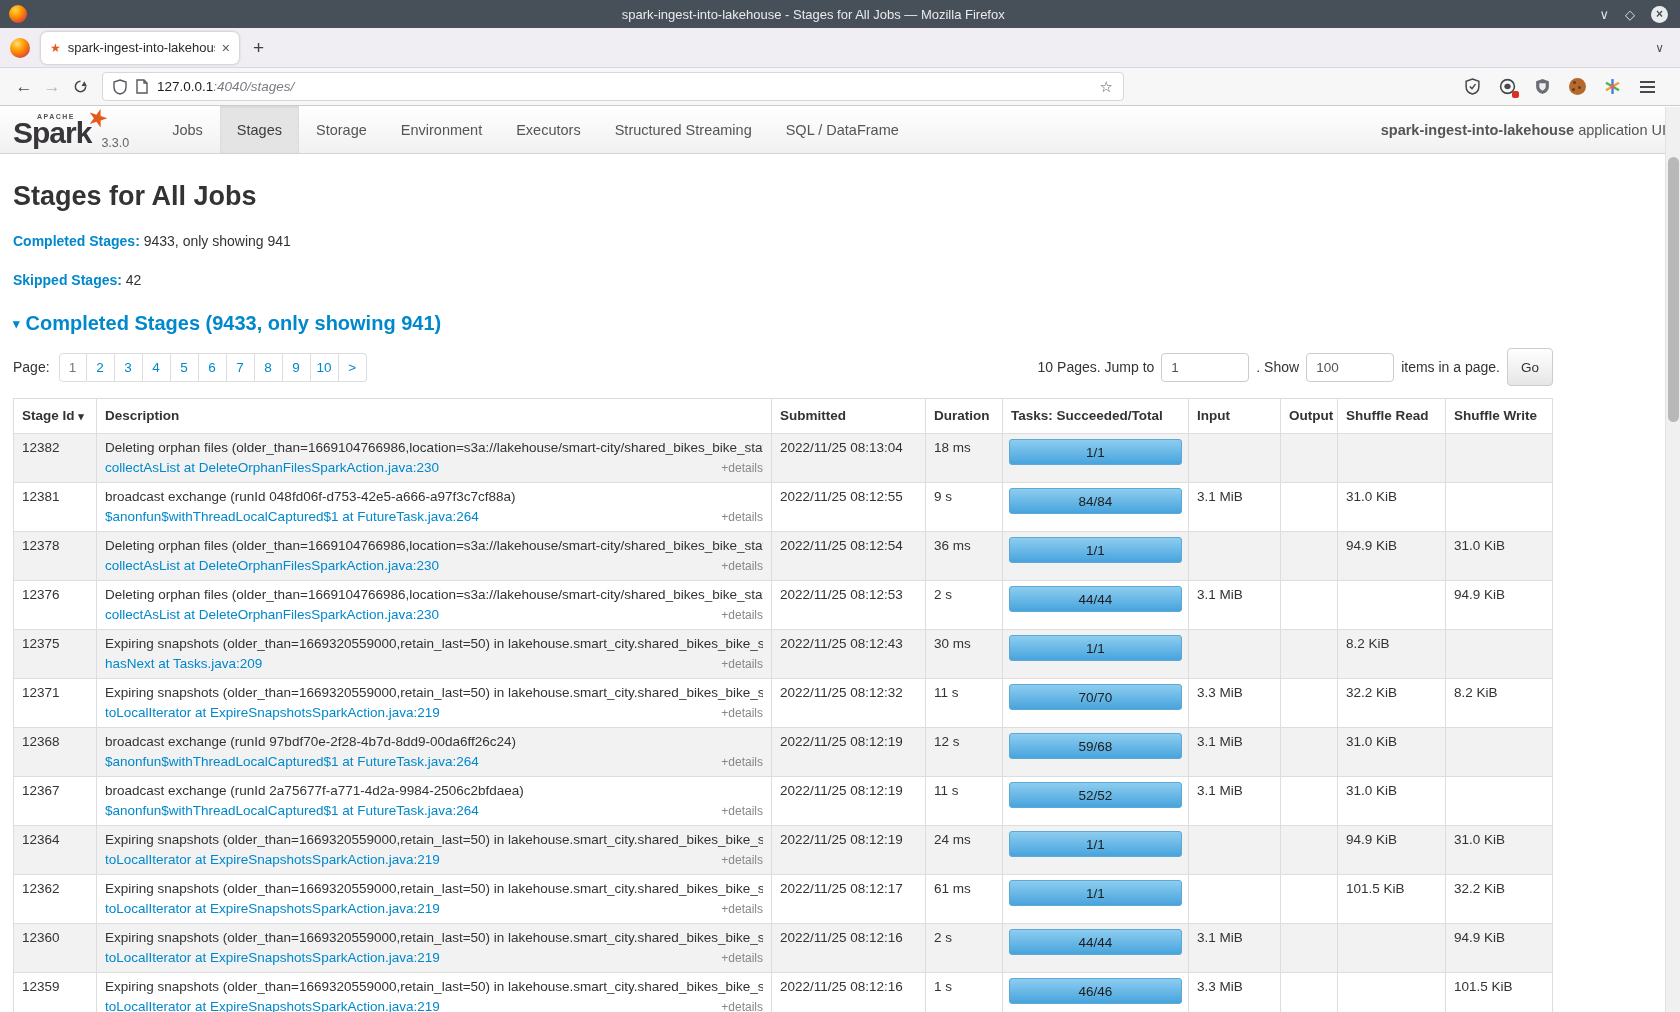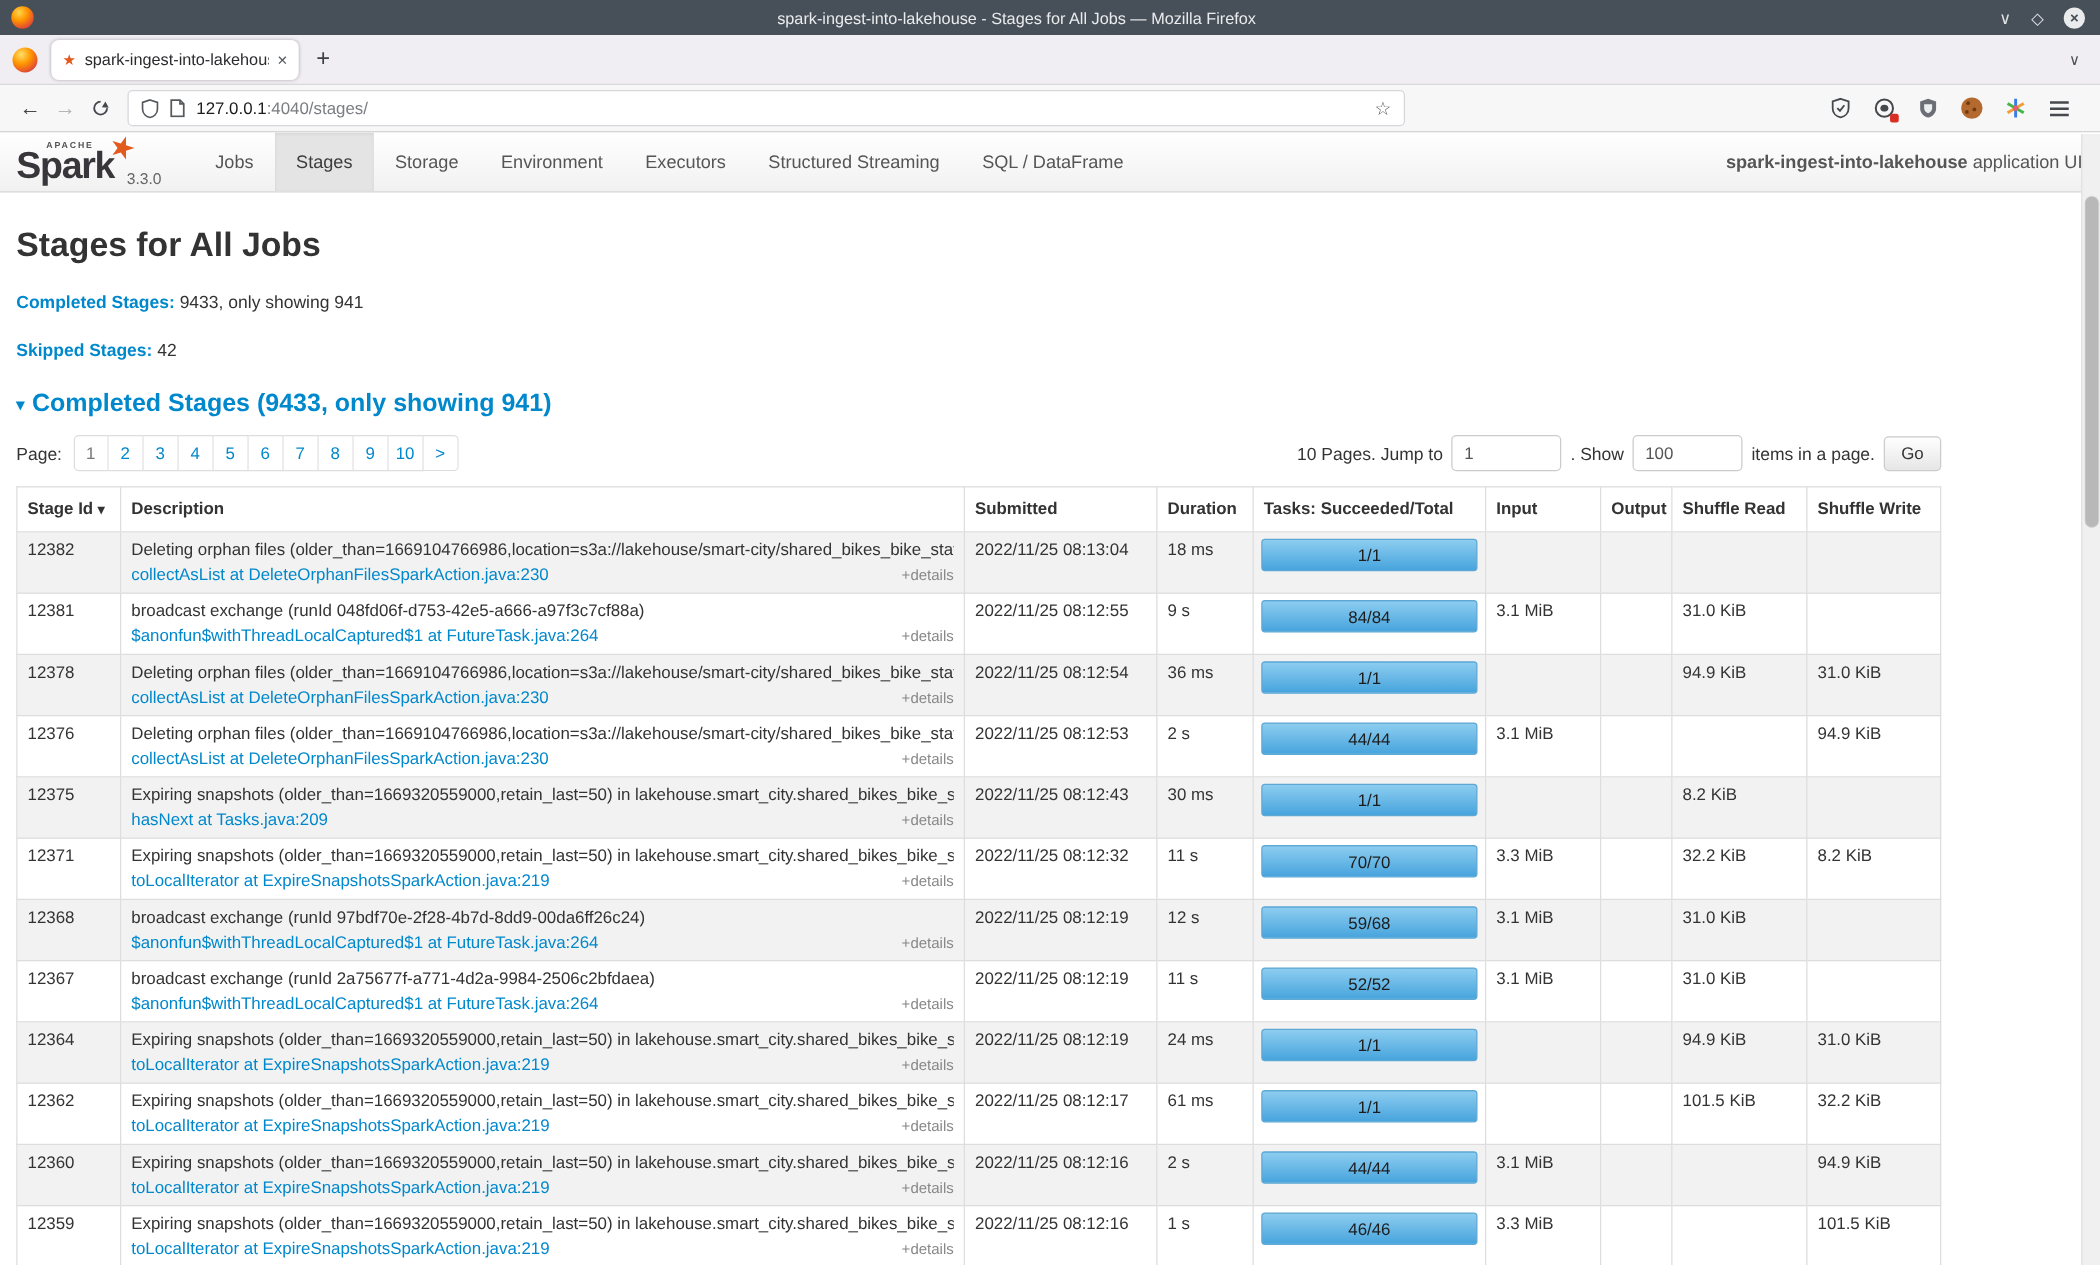--- a/index.html
+++ b/index.html
@@ -28,21 +28,21 @@
   .tabbar-caret { margin-left:auto; margin-right:16px; color:#4c4f54; font-size:12px; }
 
   .toolbar { height:38px; background:#f7f7f8; border-bottom:1px solid #ccc; display:flex; align-items:center; padding:0 10px; }
   .nav-btn { width:28px; height:28px; display:flex; align-items:center; justify-content:center;
     font-size:17px; color:#45484c; }
   .nav-btn.disabled { color:#b3b6ba; }
   .urlbar { width:1022px; height:29px; background:#fff; border:1px solid #d7d7db; border-radius:4px;
     margin-left:8px; display:flex; align-items:center; padding:0 10px; gap:9px; }
   .url-text { flex:1; font-size:13.5px; }
   .url-host { color:#1b1b1d; }
-  .url-path { color:#7a7d82; }
+  .url-path { color:#7a7d82;font-style:italic; }
   .url-star { color:#55585c; font-size:15px; }
   .toolbar-spacer { flex:1; }
   .ext-icons { display:flex; align-items:center; gap:17px; margin-right:14px; }
   .ext-icon { position:relative; width:18px; height:18px; display:flex; align-items:center; justify-content:center; }
   .badge-red { position:absolute; right:-3px; bottom:-2px; width:7px; height:7px; background:#d93025; border-radius:2px; }
   .cookie { width:17px; height:17px; border-radius:50%; background:#b4692e; position:relative; }
   .cookie i { position:absolute; width:3px; height:3px; background:#6e3a12; border-radius:50%; }
   .hamburger { display:flex; flex-direction:column; gap:3px; }
   .hamburger i { width:15px; height:2px; background:#45484c; }
 
@@ -73,21 +73,21 @@
   .page-label { margin-right:9px; }
   ul.pagination { display:flex; list-style:none; }
   ul.pagination li { border:1px solid #ddd; border-left:none; background:#fff; padding:6px 0;
     width:28px; text-align:center; color:#0088cc; font-size:13.5px; cursor:pointer; }
   ul.pagination li:first-child { border-left:1px solid #ddd; border-radius:4px 0 0 4px; }
   ul.pagination li:last-child { border-radius:0 4px 4px 0; }
   ul.pagination li.current { color:#777; }
   .pagination-right { margin-left:auto; display:flex; align-items:center; gap:7px; }
   .jump-input { width:88px; height:29px; border:1px solid #ccc; border-radius:4px; padding:0 9px;
     font-size:13.5px; color:#555; font-family:"Liberation Sans", sans-serif; }
-  .go-button { height:28px; padding:0 13px; background:linear-gradient(#ffffff,#e6e6e6); border:1px solid #ccc;
+  .go-button { height:38px; padding:0 13px; background:linear-gradient(#ffffff,#e6e6e6); border:1px solid #ccc;
     border-radius:4px; color:#333; font-size:13.5px; cursor:pointer; font-family:"Liberation Sans", sans-serif; }
 
   table.stages { width:100%; border-collapse:collapse; margin-top:12px; font-size:13.5px; color:#333;
     table-layout:fixed; }
   table.stages th, table.stages td { border:1px solid #ddd; text-align:left; vertical-align:top; }
   table.stages th { padding:8px; font-weight:bold; line-height:17px; }
   table.stages td { padding:5px 8px; line-height:18px; }
   tr.odd td { background:#f2f2f2;margin-top:24px; }
   .desc-line { white-space:nowrap; overflow:hidden; color:#333; }
   .desc-sub { display:flex; justify-content:space-between; align-items:baseline; margin-top:2px; }

